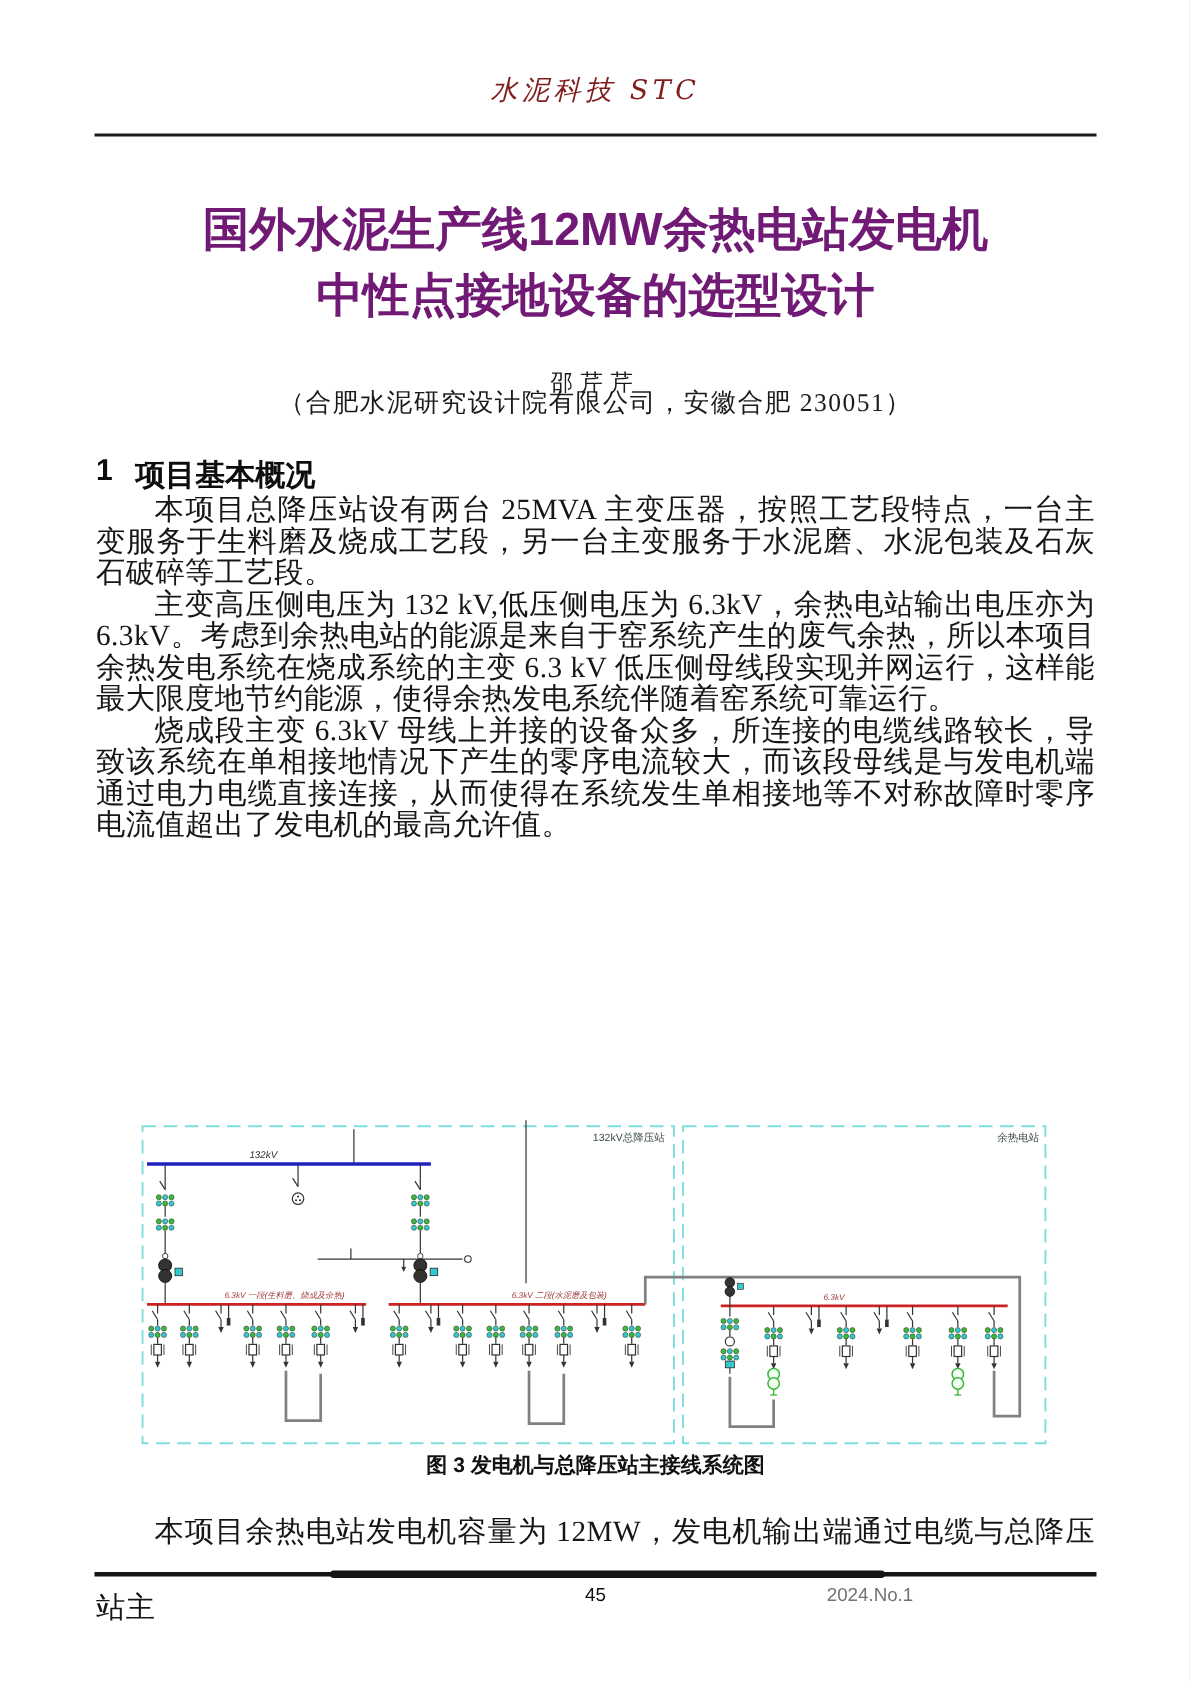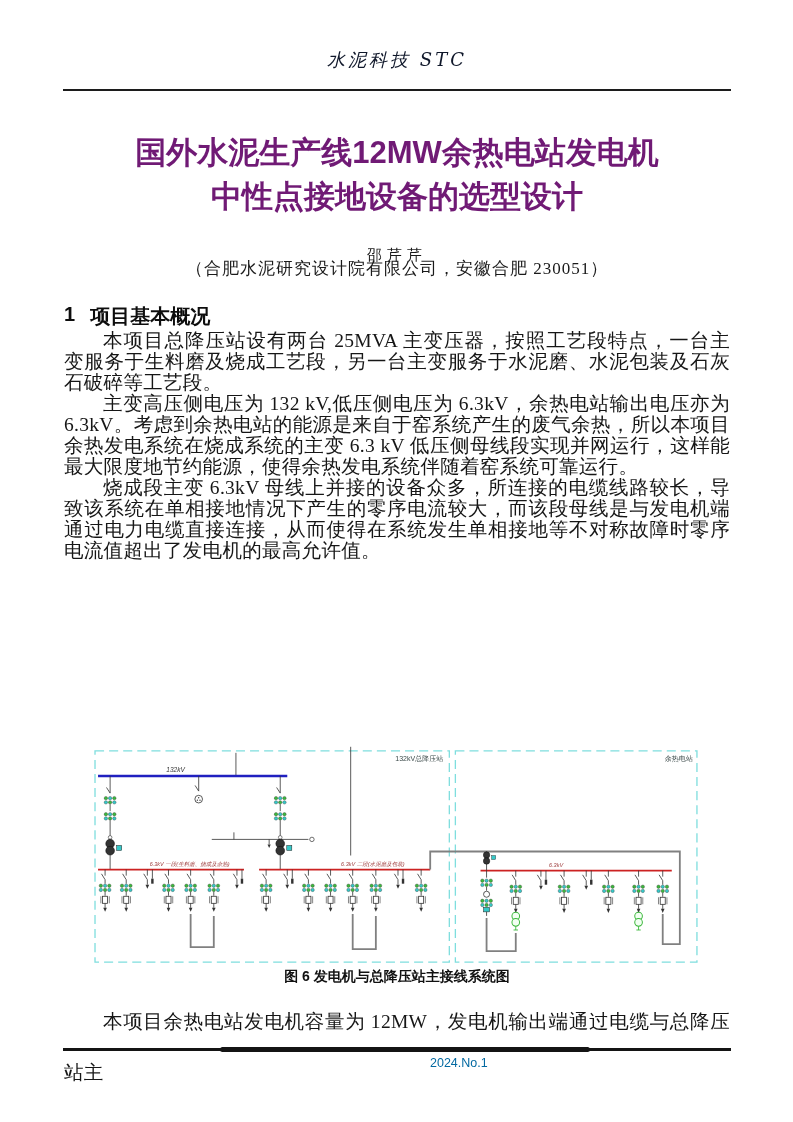--- a/index.html
+++ b/index.html
@@ -3,21 +3,21 @@
 <meta charset="utf-8">
 <style>
   html,body{margin:0;padding:0;background:#e8e8e8;}
   .page{
     position:relative;width:793px;height:1122px;margin:0 auto;
     background:#ffffff;overflow:hidden;color:#141414;
     font-family:"Liberation Serif","DejaVu Serif",serif;
   }
   .journal-header{
     position:absolute;top:48px;left:64px;width:666px;text-align:center;
-    font-size:18px;letter-spacing:3px;color:#0f172a;
+    font-size:18px;letter-spacing:3px;color:#7f1d1d;
     font-family:"DejaVu Serif","Liberation Serif",serif;font-style:italic;
   }
   .header-rule{position:absolute;top:89px;left:63px;width:668px;height:2px;background:#1c1c1c;}
   .main-title{
     position:absolute;top:131px;left:64px;width:666px;text-align:center;
     font-family:"Liberation Sans","DejaVu Sans",sans-serif;font-weight:bold;
     font-size:31px;line-height:44px;color:#701a75;
   }
   .author-line{
     position:absolute;top:246px;left:64px;width:666px;text-align:center;
@@ -48,22 +48,22 @@
     margin:0;text-align:justify;text-indent:2em;
     font-size:19.5px;line-height:51px;letter-spacing:0.3px;color:#161616;
   }
   .footer-rule{position:absolute;top:1048px;left:63px;width:668px;height:2.5px;background:#141414;}
   .footer-rule-bulge{position:absolute;top:1046.5px;left:220px;width:370px;height:5px;background:#141414;border-radius:3px;}
   .footer-page{
     position:absolute;top:1056px;left:64px;width:666px;text-align:center;
     font-family:"Liberation Sans","DejaVu Sans",sans-serif;font-size:12.5px;color:#111;
   }
   .footer-issue{
-    position:absolute;top:1056px;left:430px;width:300px;text-align:left;
-    font-family:"Liberation Sans","DejaVu Sans",sans-serif;font-size:12.5px;color:#0369a1;
+    position:absolute;top:1056px;left:430px;width:300px;text-align:center;
+    font-family:"Liberation Sans","DejaVu Sans",sans-serif;font-size:12.5px;color:#737373;
   }
   
   svg text{font-family:"Liberation Sans","DejaVu Sans",sans-serif;}
   .dg-frame{fill:none;stroke:var(--c-frame,#7fdede);stroke-width:1.3;stroke-dasharray:9 5;}
   .dg-station-label{font-size:7px;fill:#3c4a4a;}
   .dg-bus-hv{stroke:var(--c-bus-hv,#2020c0);stroke-width:2.4;}
   .dg-bus-lv{stroke:var(--c-bus-lv,#cc2222);stroke-width:1.8;}
   .dg-bus-label{font-size:5.5px;font-style:italic;fill:#a04040;}
   .dg-hv-label{font-size:6.5px;font-style:italic;fill:#333;}
   .dg-thin{stroke:#333;stroke-width:0.8;fill:none;}
@@ -252,23 +252,24 @@
         <use href="#feederShort" x="490" y="127"></use>
         <use href="#feeder" x="512" y="127"></use>
         <use href="#feeder" x="542" y="127"></use>
         <use href="#gen" x="542" y="175"></use>
         <use href="#feeder" x="566" y="127"></use>
         <path d="M 391,174 V 207 H 420 V 189" class="dg-cable"></path>
       </g>
     </svg>
   </div>
 
-  <div class="figure-caption">图 6  发电机与总降压站主接线系统图</div>
+  <div class="figure-caption">图 3  发电机与总降压站主接线系统图</div>
 
   <div class="after-figure">
     <p>本项目余热电站发电机容量为 12MW，发电机输出端通过电缆与总降压站主</p>
   </div>
 
   <div class="footer-rule"></div>
   <div class="footer-rule-bulge"></div>
+  <div class="footer-page">45</div>
   <div class="footer-issue">2024.No.1</div>
 
 </div>
 
 </body></html>

